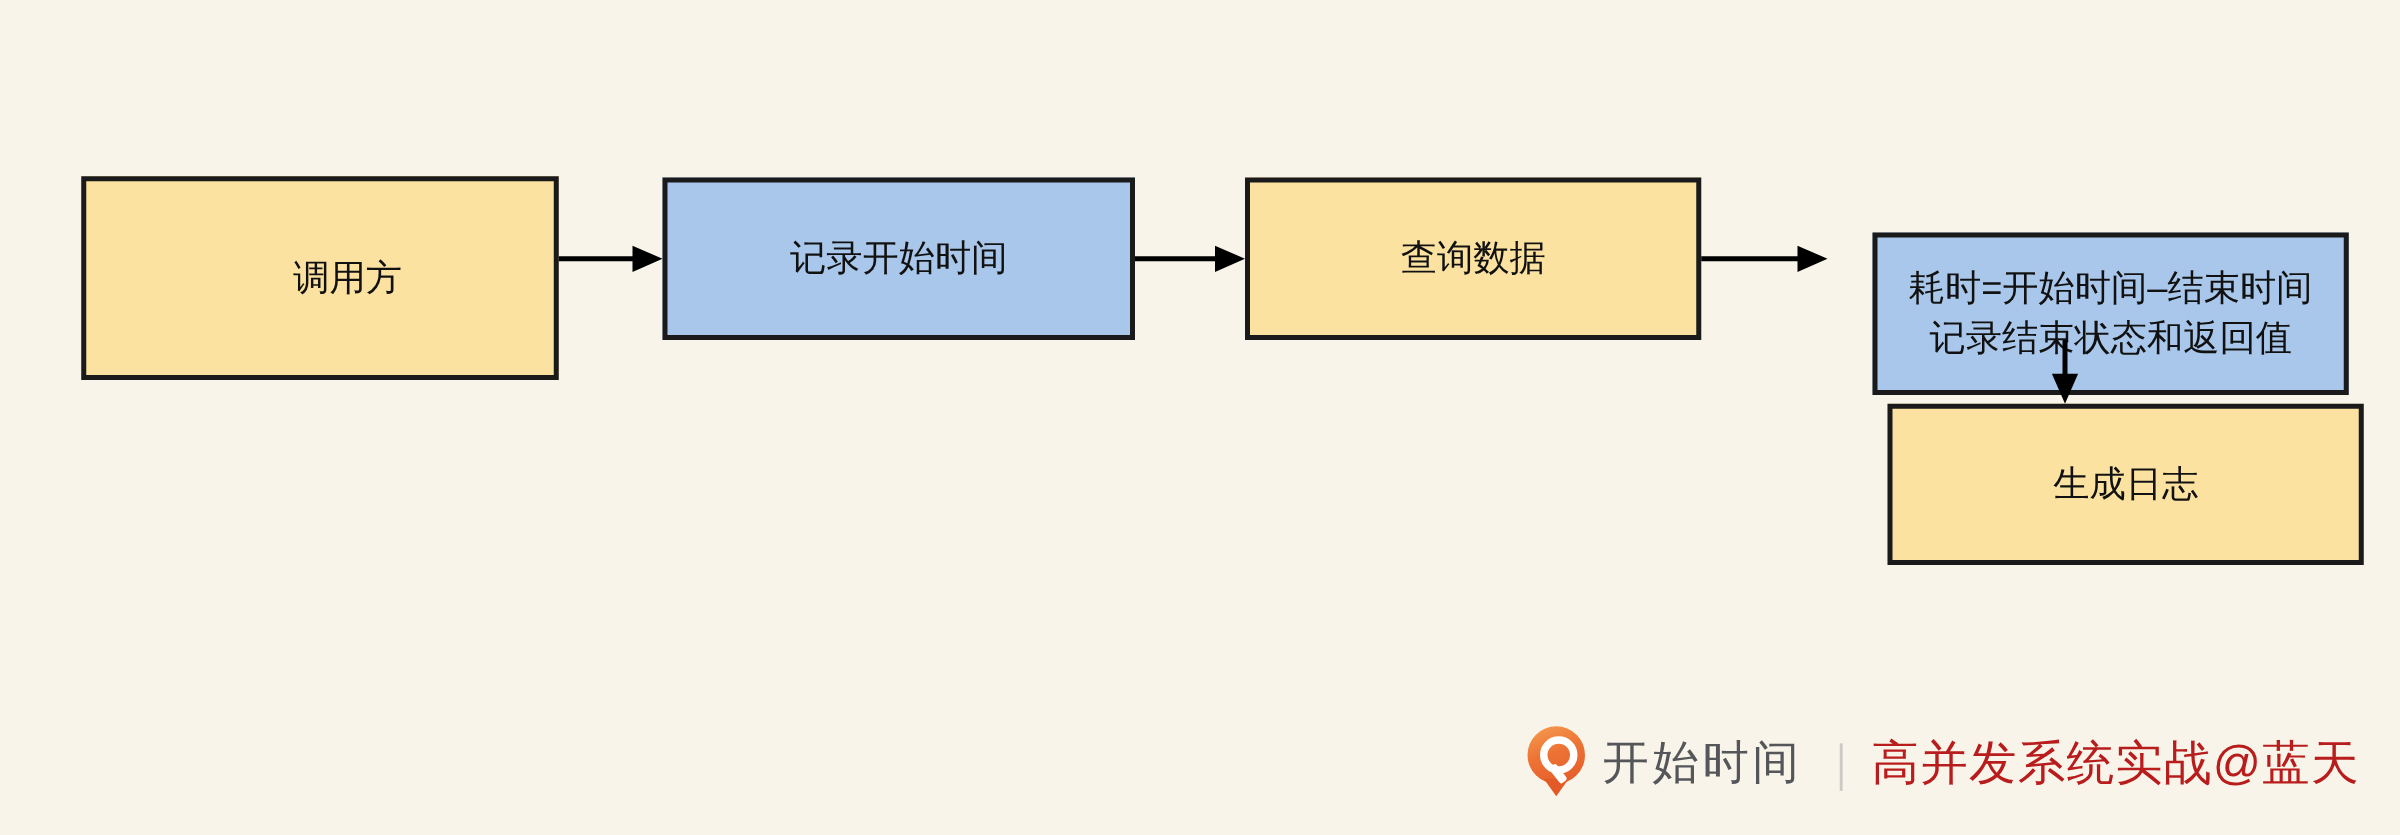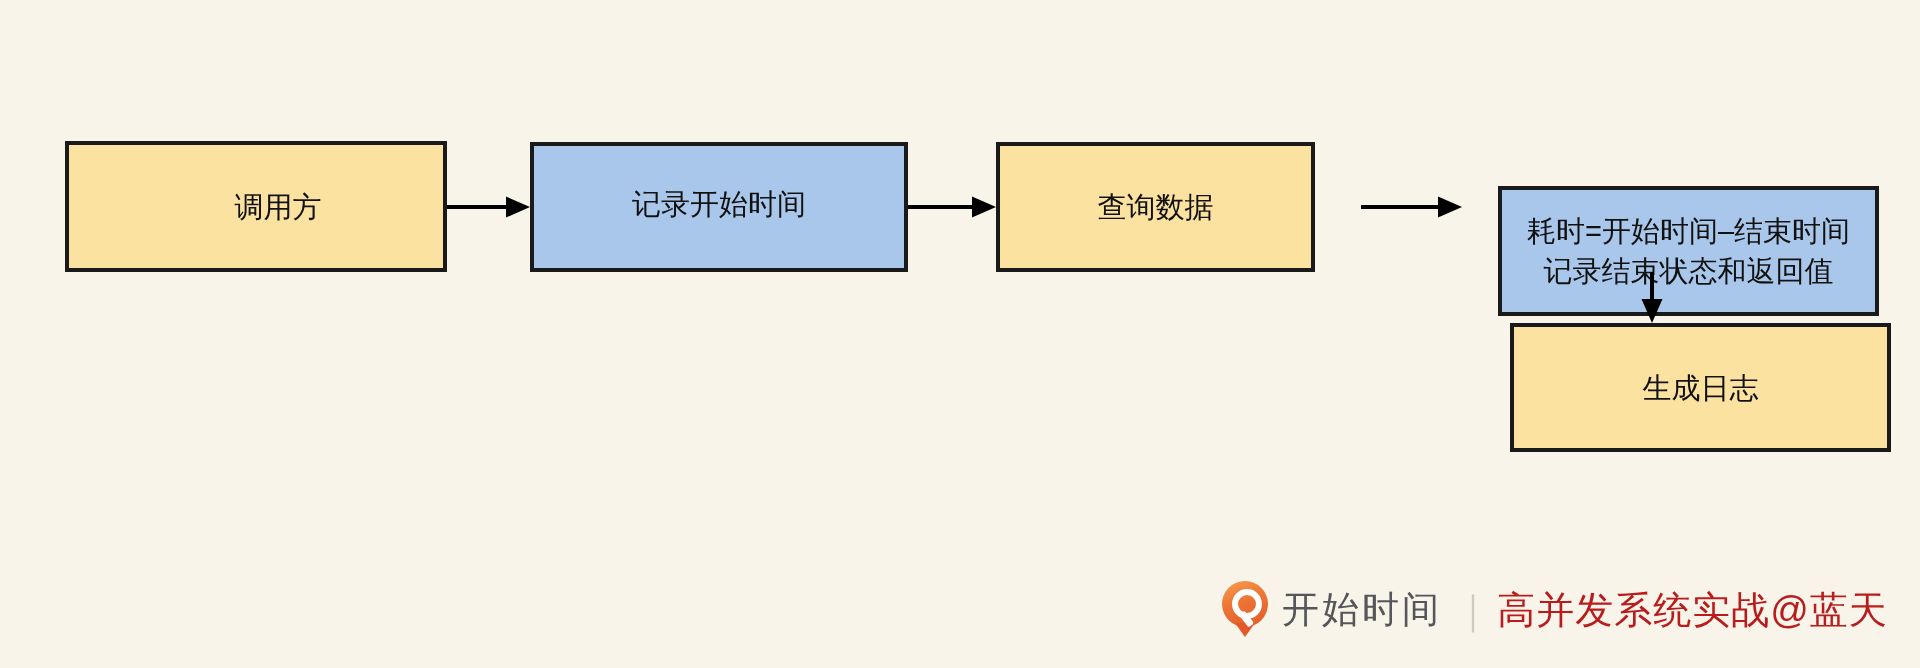--- a/index.html
+++ b/index.html
@@ -24,23 +24,23 @@
     align-items: center;
     text-align: center;
     color: #111111;
     font-size: 29px;
     line-height: 40px;
     font-weight: 400;
   }
   .fill-yellow { background: #FCE2A0; }
   .fill-blue   { background: #A9C7EA; }
 
-  #node-caller        { left: 65px;   top: 141px; width: 382px; height: 131px; padding-left: 44px; }
-  #node-record-start  { left: 530px;  top: 142px; width: 378px; height: 130px; font-family: Liberation Mono, monospace; }
-  #node-query-data    { left: 996px;  top: 142px; width: 319px; height: 130px; }
+  #node-caller        { left: 65px;   top: 141px; width: 382px; height: 163px; padding-left: 44px; }
+  #node-record-start  { left: 530px;  top: 142px; width: 378px; height: 130px; }
+  #node-query-data    { left: 996px;  top: 142px; width: 365px; height: 130px; }
   #node-elapsed       { left: 1498px; top: 142px; width: 381px; height: 130px; margin-top: 44px; }
   #node-generate-log  { left: 1462px; top: 323px; width: 381px; height: 129px; margin-left: 48px; }
 
   .arrows {
     position: absolute;
     left: 0; top: 0;
     width: 1920px;
     height: 668px;
     pointer-events: none;
   }

